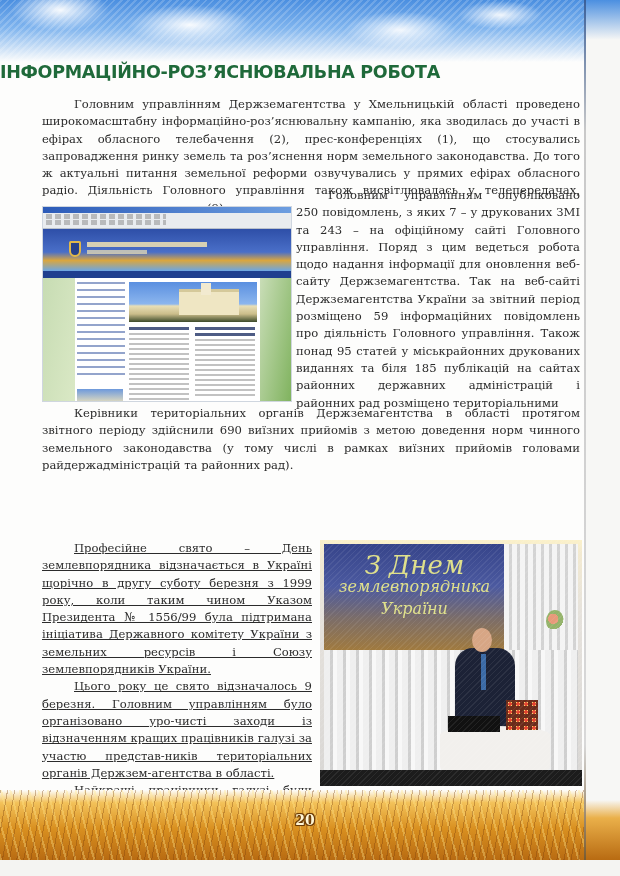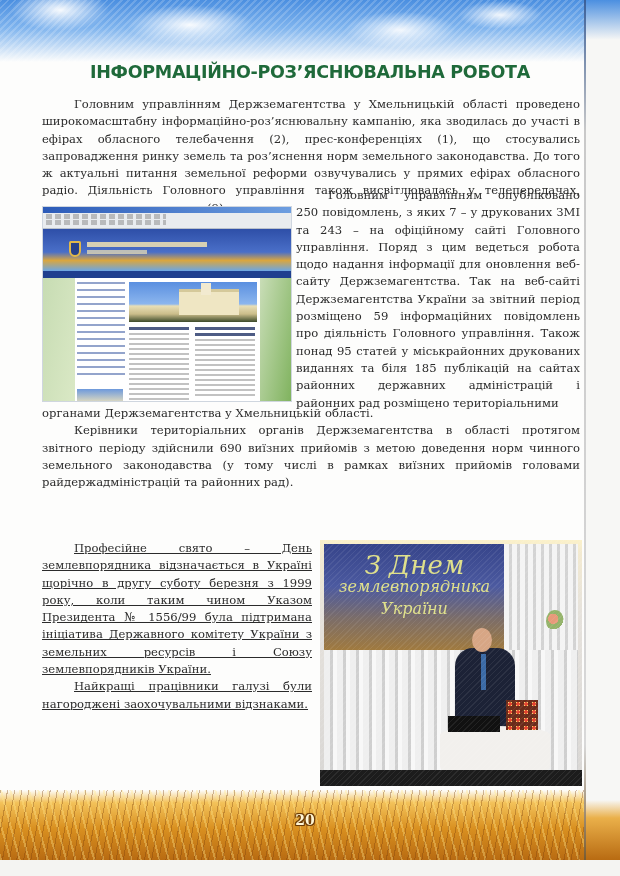--- a/index.html
+++ b/index.html
@@ -17,21 +17,21 @@
       radial-gradient(ellipse 60px 20px at 500px 15px, rgba(255,255,255,0.9), rgba(255,255,255,0) 70%),
       linear-gradient(180deg, #4b8fe0 0%, #7fb4ee 45%, #fdfdfc 100%);
   }
   .sky::after { content: ""; position: absolute; inset: 0;
     background: repeating-linear-gradient(135deg, rgba(255,255,255,0.18) 0 2px, rgba(255,255,255,0) 2px 5px); }
 
   .page-edge { position: absolute; left: 584px; top: 0; width: 2px; height: 876px; background: linear-gradient(180deg, #3a5f99, #c9c9c9 15%, #d8d8d8 85%, #6b4a1a); }
   .page-right { position: absolute; left: 586px; top: 0; width: 34px; height: 876px; background: #f7f7f5; }
   .page-right .sky2 { position: absolute; left: 0; top: 0; width: 34px; height: 40px; background: linear-gradient(180deg, #4b8fe0, #f7f7f5); }
 
-  .title { position: absolute; left: 0; width: 620px; top: 62px; text-align: center;
+  .title { position: absolute; left: 0; width: 620px; top: 62px; text-align: left;
     font-family: "DejaVu Sans", "Liberation Sans", sans-serif; font-weight: bold; font-size: 17.5px; letter-spacing: -0.3px;
     color: #1f6a3a; }
 
   .para { position: absolute; font-size: 11.6px; line-height: 17.3px; text-align: justify; color: #2b2b2b; }
   .para p { text-indent: 32px; }
   .para p.noindent { text-indent: 0; }
 
   #p1 { left: 42px; top: 96px; width: 538px; }
   #p2 { left: 296px; top: 187px; width: 284px; }
   #p3 { left: 42px; top: 405px; width: 538px; }
@@ -179,26 +179,26 @@
         <div></div>
     </div>
     <div class="thumb"></div>
   </div>
 
   <div class="para" id="p2">
     <p>Головним управлінням опубліковано 250 повідомлень, з яких 7 – у друкованих ЗМІ та 243 – на офіційному сайті Головного управління. Поряд з цим ведеться робота щодо надання інформації для оновлення веб-сайту Держземагентства. Так на веб-сайті Держземагентства України за звітний період розміщено 59 інформаційних повідомлень про діяльність Головного управління. Також понад 95 статей у міськрайонних друкованих виданнях та біля 185 публікацій на сайтах районних державних адміністрацій і районних рад розміщено територіальними</p>
   </div>
 
   <div class="para" id="p3">
-    <p class="noindent">органами Держземагентства у Хмельницькій області.</p>
     <p>Керівники територіальних органів Держземагентства в області протягом звітного періоду здійснили 690 виїзних прийомів з метою доведення норм чинного земельного законодавства (у тому числі в рамках виїзних прийомів головами райдержадміністрацій та районних рад).</p>
   </div>
 
   <div class="para" id="p4">
     <p>Професійне свято – День землевпорядника відзначається в Україні щорічно в другу суботу березня з 1999 року, коли таким чином Указом Президента № 1556/99 була підтримана ініціатива Державного комітету України з земельних ресурсів і Союзу землевпорядників України.</p>
+    <p>Цього року це свято відзначалось 9 березня. Головним управлінням було організовано уро-чисті заходи із відзначенням кращих працівників галузі за участю представ-ників територіальних органів Держзем-агентства в області.</p>
     <p>Найкращі працівники галузі були нагороджені заохочувальними відзнаками.</p>
   </div>
 
   <div class="figure-event">
     <div class="stage-bg"></div>
     <div class="curtain-r"></div>
     <div class="banner"></div>
     <div class="banner-text">
       <span class="big">З Днем</span>
       <span class="mid">землевпорядника</span>

